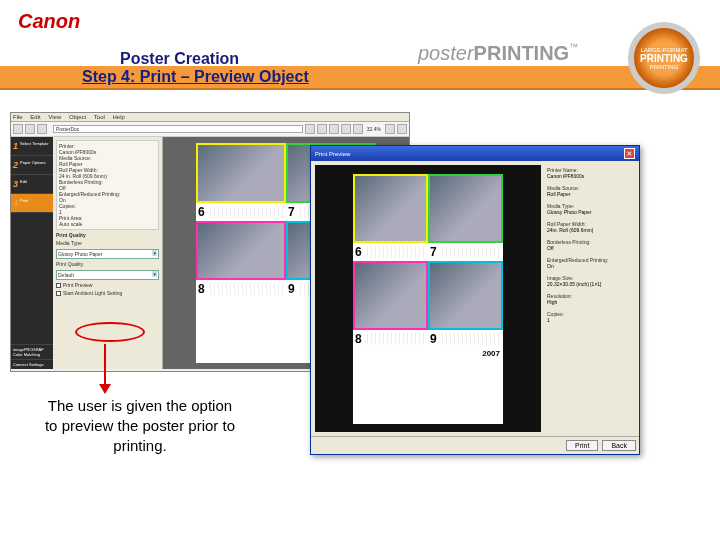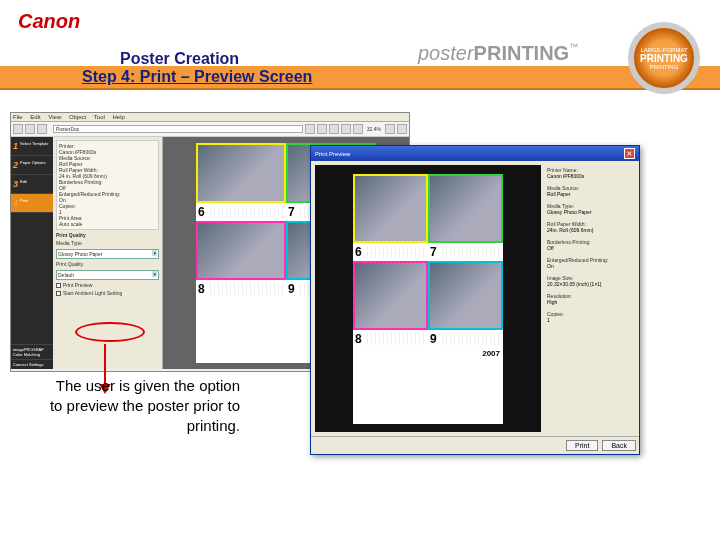--- a/index.html
+++ b/index.html
@@ -50,21 +50,21 @@
   .c7{background:#2fd43a;}
   .c8{background:#ff2fb0;}
   .c9{background:#00c0de;}
   .poster .yr{grid-column:1/3;text-align:right;padding:1px 4px;font-size:7px;font-weight:bold;background:#fff;}
 
   
   .oval{position:absolute;top:322px;left:75px;width:70px;height:20px;border:2px solid #d00;border-radius:50%;}
   .arrow{position:absolute;top:344px;left:104px;width:2px;height:42px;background:#d00;}
   .arrowhead{position:absolute;top:384px;left:99px;width:0;height:0;border-left:6px solid transparent;border-right:6px solid transparent;border-top:10px solid #d00;}
 
-  .caption{position:absolute;top:376px;left:40px;width:200px;font-size:15px;text-align:right;line-height:20px;}
+  .caption{position:absolute;top:396px;left:40px;width:200px;font-size:15px;text-align:center;line-height:20px;}
 
   
   .prev { position: absolute; top:145px; left:310px; width:330px; height:310px; background:#ece9d8; border:1px solid #003399; box-shadow:2px 2px 6px rgba(0,0,0,.4); display:flex; flex-direction:column; font-size:6px;}
   .prev .tbar{background:linear-gradient(#3a6bdc,#1b3fae);color:#fff;padding:2px 4px;display:flex;align-items:center;}
   .prev .tbar .x{margin-left:auto;width:11px;height:11px;background:#d44;border:1px solid #fff;display:flex;align-items:center;justify-content:center;font-size:7px}
   .prev .body{flex:1;display:flex;padding:4px;gap:4px;}
   .prev .pview{background:#111;flex:1;display:flex;align-items:center;justify-content:center;}
   .prev .pview .poster2{background:#fff;display:grid;grid-template-columns:1fr 1fr;width:150px;height:250px;}
   .prev .pview .poster2 .yr2{grid-column:1/3;text-align:right;font-size:8px;font-weight:bold;padding:1px 3px;background:#fff;}
   .prev .info{width:90px;padding:2px;display:flex;flex-direction:column;gap:6px;font-size:5px;color:#333;}
@@ -74,21 +74,21 @@
   .prev .btn{border:1px solid #888;background:#f4f4f4;padding:1px 8px;font-size:7px;}
 
 </style>
 </head>
 <body>
 
 <div class="logo">Canon</div>
 <div class="title">Poster Creation</div>
 <div class="bar"></div>
 <div class="barline"></div>
-<div class="subtitle">Step 4: Print – Preview Screen</div>
+<div class="subtitle">Step 4: Print – Preview Object</div>
 
 <div class="brand">
   <span>poster</span><b>PRINTING</b><span style="font-size:9px;vertical-align:top">™</span>
 </div>
 <div class="badge">
   <div>LARGE-FORMAT</div>
   <div class="gline">PRINTING</div>
   <div>PRINTING</div>
 </div>
 

